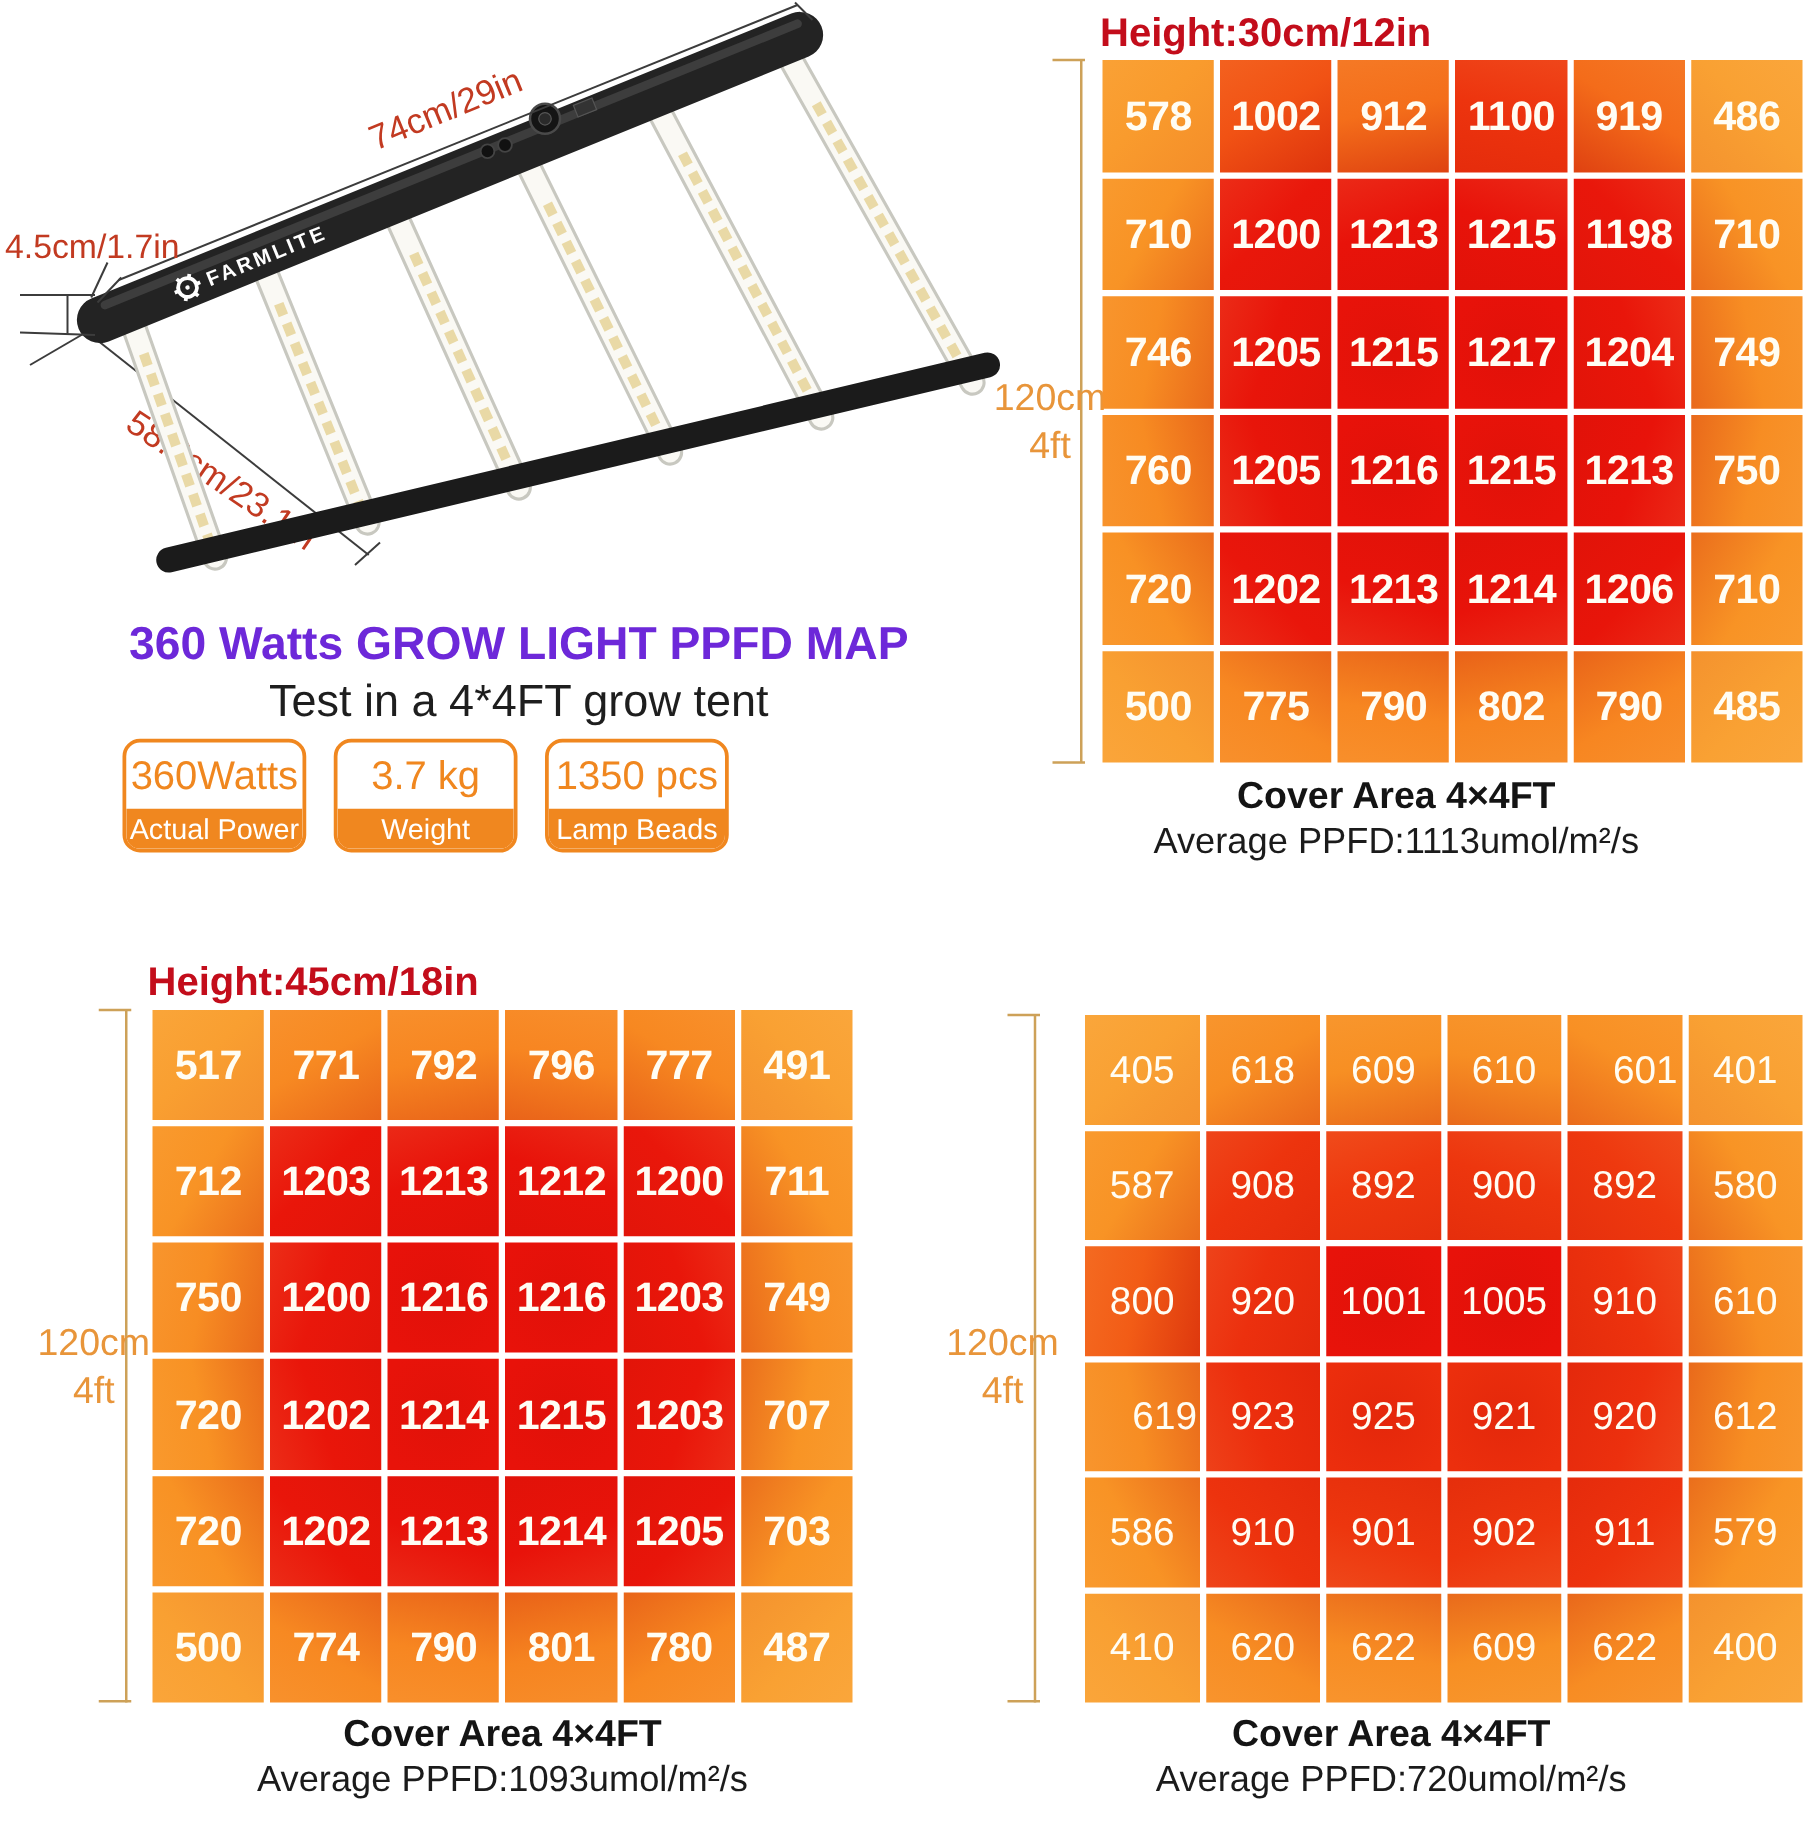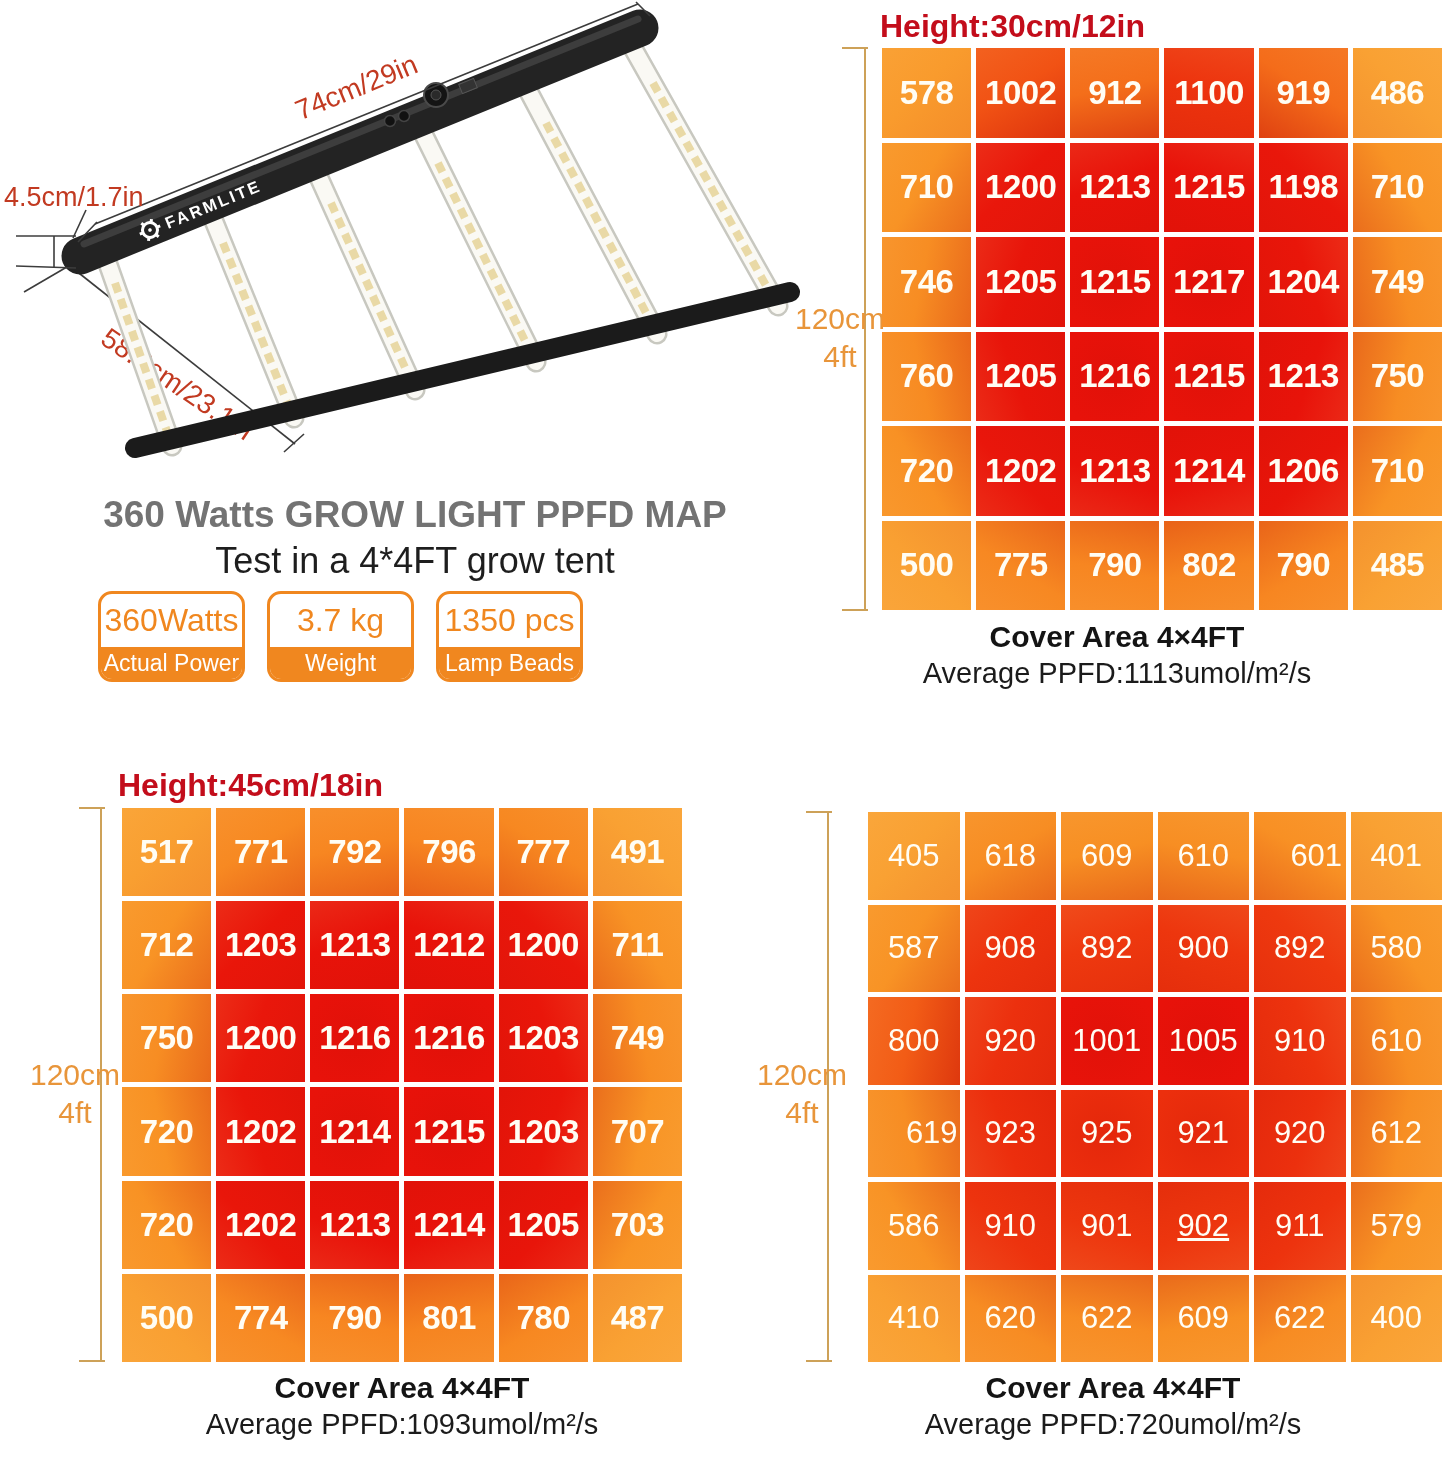--- a/index.html
+++ b/index.html
@@ -4,21 +4,21 @@
 <style>
   html,body{margin:0;padding:0;background:#ffffff;}
   .page{position:relative;width:1445px;height:1462px;background:#fff;
         font-family:"Liberation Sans",sans-serif;overflow:hidden;}
 
   
   .product-svg{position:absolute;left:0;top:0;}
 
   
   .page-title{position:absolute;left:75px;top:494px;width:680px;margin:0;
-              font-size:37px;font-weight:700;color:#737373;text-align:center;white-space:nowrap;}
+              font-size:37px;font-weight:700;color:#6d28d9;text-align:center;white-space:nowrap;}
   .page-subtitle{position:absolute;left:75px;top:540px;width:680px;margin:0;
                  font-size:36px;font-weight:400;color:#1e1e1e;text-align:center;}
   .badges{position:absolute;left:98px;top:591px;display:flex;gap:22px;}
   .badge{width:147px;height:91px;border:3px solid #F0871F;border-radius:14px;
          background:#fff;display:flex;flex-direction:column;overflow:hidden;box-sizing:border-box;}
   .badge-value{flex:1;display:flex;align-items:center;justify-content:center;
                color:#F0871F;font-size:32px;white-space:nowrap;}
   .badge-label{height:32px;background:#F0871F;color:#fff;display:flex;align-items:center;
                justify-content:center;font-size:23px;white-space:nowrap;}
 
@@ -298,21 +298,21 @@
       <div class="cell" style="background: linear-gradient(-101.3deg, rgb(248, 150, 45) 0%, rgb(247, 142, 35) 45%, rgb(233, 106, 27) 100%);">610</div>
       <div class="cell" style="background: linear-gradient(78.7deg, rgb(248, 149, 45) 0%, rgb(247, 141, 35) 45%, rgb(233, 105, 27) 100%); padding-left: 36px;">619</div>
       <div class="cell" style="background: linear-gradient(71.6deg, rgb(238, 65, 25) 0%, rgb(236, 46, 13) 45%, rgb(228, 39, 11) 100%);">923</div>
       <div class="cell" style="background: radial-gradient(circle, rgb(228, 39, 11) 0%, rgb(236, 46, 13) 90%);">925</div>
       <div class="cell" style="background: radial-gradient(circle, rgb(228, 40, 11) 0%, rgb(236, 47, 13) 90%);">921</div>
       <div class="cell" style="background: linear-gradient(-71.6deg, rgb(238, 67, 26) 0%, rgb(236, 48, 14) 45%, rgb(228, 41, 12) 100%);">920</div>
       <div class="cell" style="background: linear-gradient(-78.7deg, rgb(248, 150, 45) 0%, rgb(247, 142, 35) 45%, rgb(233, 106, 27) 100%);">612</div>
       <div class="cell" style="background: linear-gradient(59deg, rgb(249, 154, 46) 0%, rgb(248, 147, 37) 45%, rgb(234, 109, 28) 100%);">586</div>
       <div class="cell" style="background: linear-gradient(45deg, rgb(239, 69, 26) 0%, rgb(237, 51, 14) 45%, rgb(229, 43, 12) 100%);">910</div>
       <div class="cell" style="background: linear-gradient(18.4deg, rgb(239, 72, 26) 0%, rgb(237, 54, 14) 45%, rgb(229, 46, 12) 100%);">901</div>
-      <div class="cell" style="background: linear-gradient(-18.4deg, rgb(239, 72, 26) 0%, rgb(237, 54, 14) 45%, rgb(229, 46, 12) 100%); text-decoration: underline;">902</div>
+      <div class="cell" style="background: linear-gradient(-18.4deg, rgb(239, 72, 26) 0%, rgb(237, 54, 14) 45%, rgb(229, 46, 12) 100%);">902</div>
       <div class="cell" style="background: linear-gradient(-45deg, rgb(239, 69, 26) 0%, rgb(237, 51, 14) 45%, rgb(229, 43, 12) 100%);">911</div>
       <div class="cell" style="background: linear-gradient(-59deg, rgb(249, 155, 46) 0%, rgb(248, 148, 37) 45%, rgb(234, 110, 28) 100%);">579</div>
       <div class="cell" style="background: linear-gradient(45deg, rgb(250, 165, 58) 0%, rgb(249, 160, 50) 45%, rgb(244, 145, 46) 100%);">410</div>
       <div class="cell" style="background: linear-gradient(31deg, rgb(248, 148, 45) 0%, rgb(247, 140, 35) 45%, rgb(233, 104, 27) 100%);">620</div>
       <div class="cell" style="background: linear-gradient(11.3deg, rgb(248, 148, 45) 0%, rgb(247, 140, 35) 45%, rgb(233, 104, 27) 100%);">622</div>
       <div class="cell" style="background: linear-gradient(-11.3deg, rgb(248, 150, 45) 0%, rgb(247, 143, 35) 45%, rgb(233, 106, 27) 100%);">609</div>
       <div class="cell" style="background: linear-gradient(-31deg, rgb(248, 148, 45) 0%, rgb(247, 140, 35) 45%, rgb(233, 104, 27) 100%);">622</div>
       <div class="cell" style="background: linear-gradient(-45deg, rgb(250, 166, 59) 0%, rgb(249, 161, 51) 45%, rgb(244, 146, 46) 100%);">400</div>
     </div>
   <p class="cap-title g3-cap1">Cover Area 4×4FT</p>

